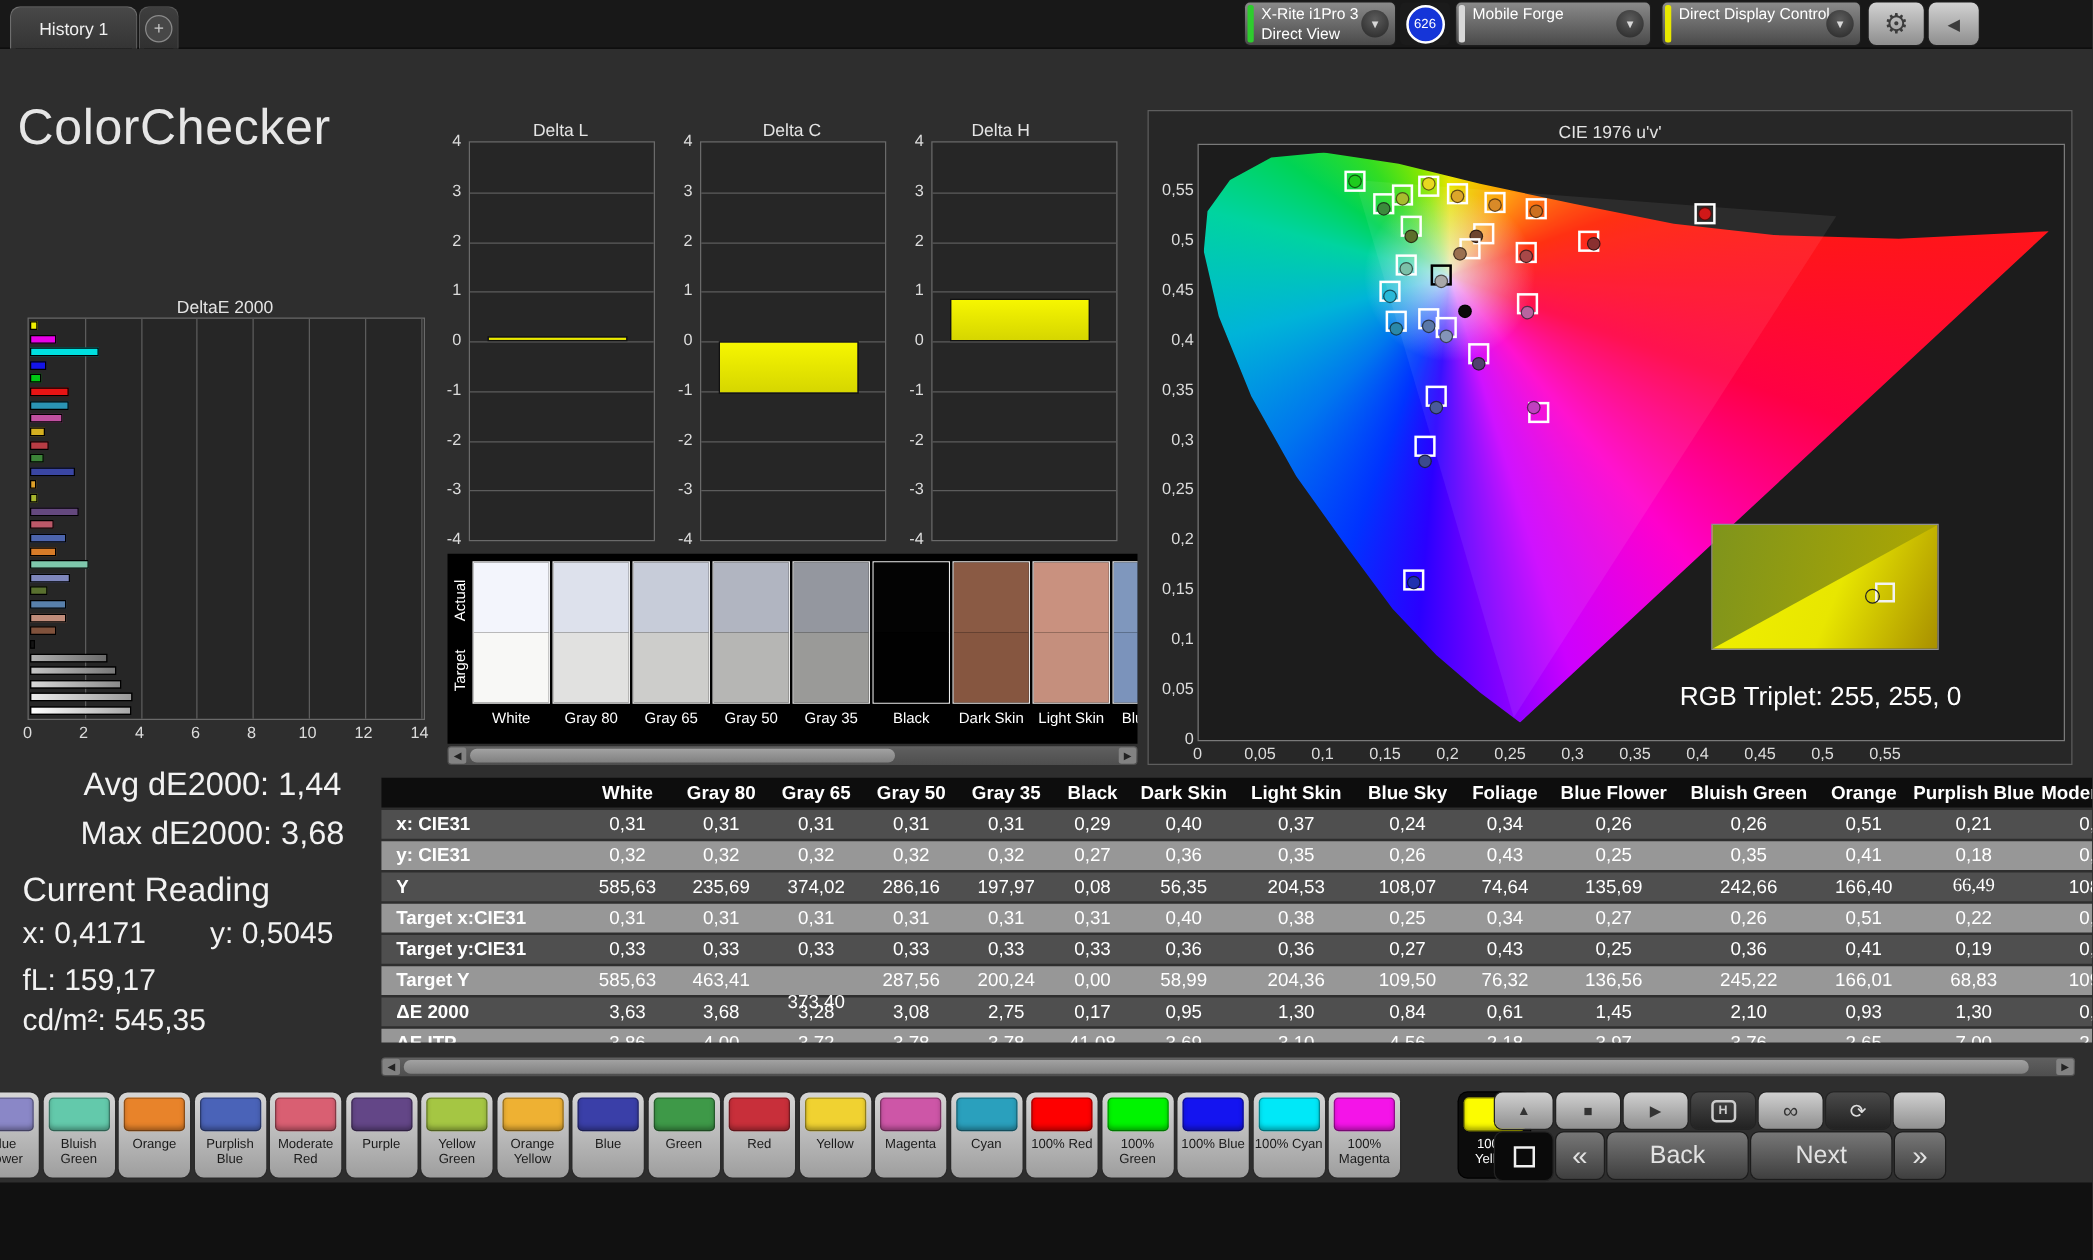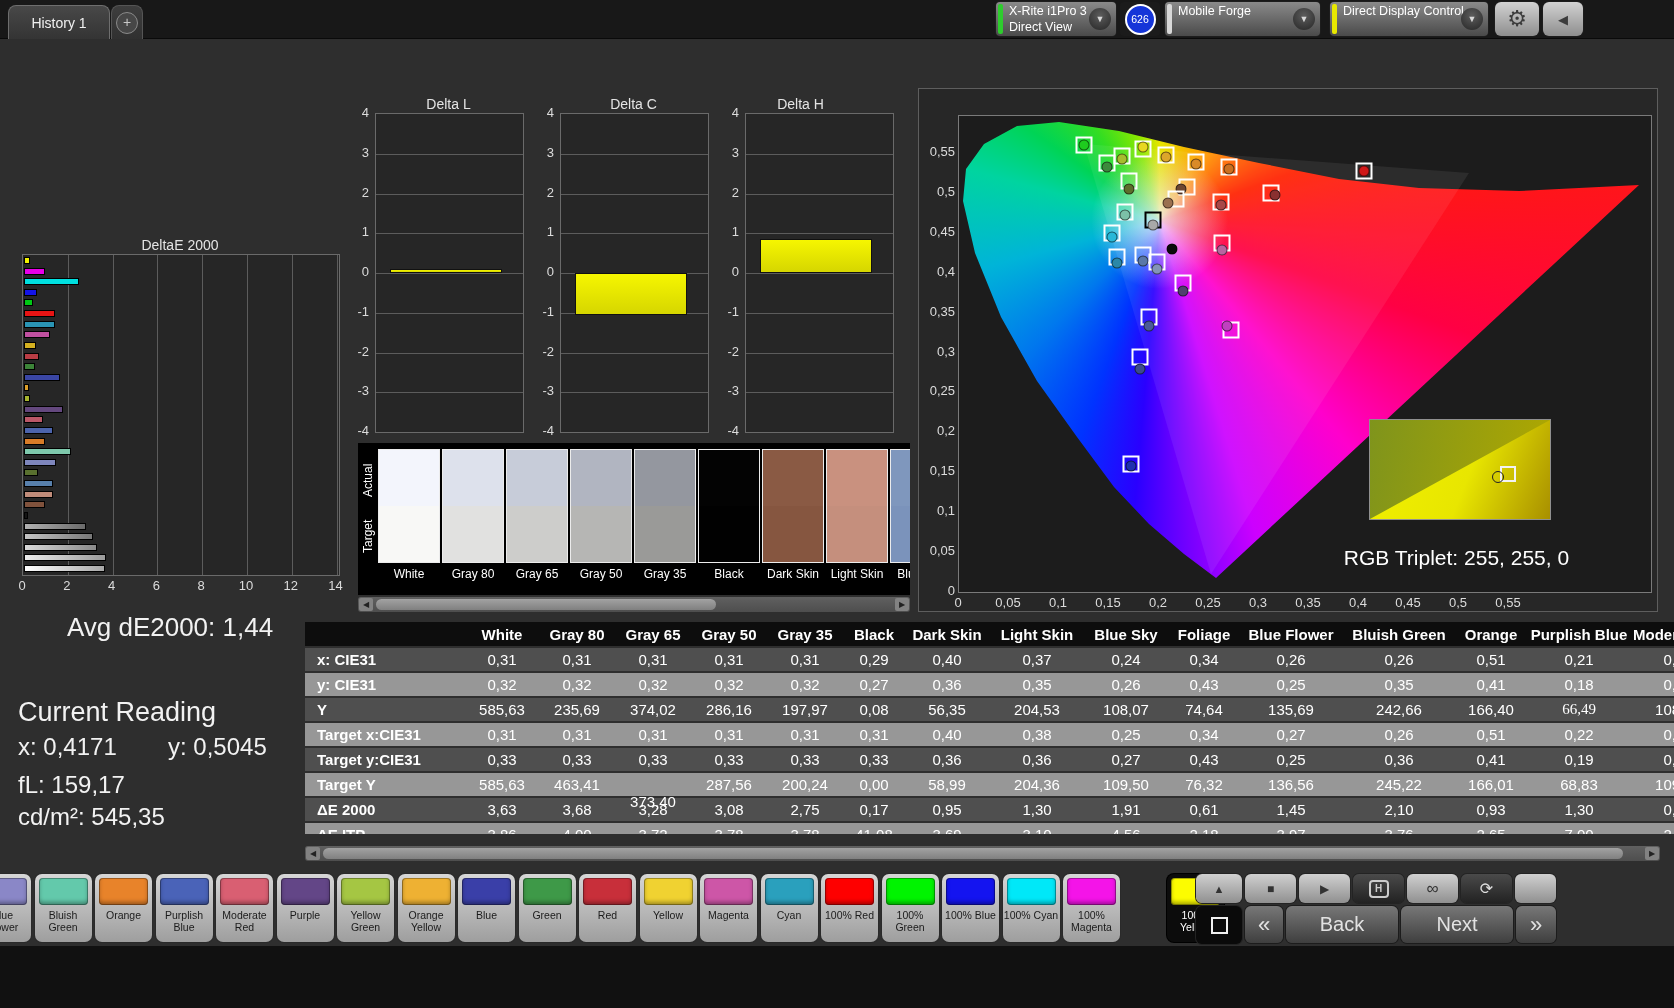--- a/index.html
+++ b/index.html
@@ -132,20 +132,21 @@
       <div class="chev">▼</div>
     </div>
     <div class="sq-btn" style="left:1495px;width:44px;font-size:22px;">
       <span>⚙</span>
     </div>
     <div class="sq-btn" style="left:1543px;width:40px;font-size:13px;">
       <span>◀</span>
     </div>
   </div>
 
+  <div id="page-title">ColorChecker</div>
 
   <div class="panel-title" style="left:22px;top:237px;width:316px;" id="de-title">DeltaE 2000</div>
   <div class="plot" id="de-plot" style="left:22px;top:254px;width:316px;height:320px;">
       <div class="vline" style="left: 44.8px;"></div>
       <div class="vline" style="left: 89.6px;"></div>
       <div class="vline" style="left: 134.4px;"></div>
       <div class="vline" style="left: 179.2px;"></div>
       <div class="vline" style="left: 224px;"></div>
       <div class="vline" style="left: 268.8px;"></div>
       <div class="vline" style="left: 313.6px;"></div>
@@ -187,20 +188,21 @@
       <div class="tick" style="left: 156.4px; top: 578px; transform: translateX(-50%);">6</div>
       <div class="tick" style="left: 201.2px; top: 578px; transform: translateX(-50%);">8</div>
       <div class="tick" style="left: 246px; top: 578px; transform: translateX(-50%);">10</div>
       <div class="tick" style="left: 290.8px; top: 578px; transform: translateX(-50%);">12</div>
       <div class="tick" style="left: 335.6px; top: 578px; transform: translateX(-50%);">14</div>
     </div>
 
   <div id="delta-charts"></div>
 
   <div class="stat" style="left:20px;top:612px;width:300px;text-align:center;font-size:26px;">Avg dE2000: 1,44</div>
+  <div class="stat" style="left:20px;top:651px;width:300px;text-align:center;font-size:26px;">Max dE2000: 3,68</div>
   <div class="stat" style="left:18px;top:697px;font-size:27px;">Current Reading</div>
   <div class="stat" style="left:18px;top:733px;font-size:24px;">x: 0,4171</div>
   <div class="stat" style="left:168px;top:733px;font-size:24px;">y: 0,5045</div>
   <div class="stat" style="left:18px;top:771px;font-size:24px;">fL: 159,17</div>
   <div class="stat" style="left:18px;top:803px;font-size:24px;">cd/m²: 545,35</div>
 
   <div id="swatch-strip">
       <div class="vlabel" style="top: 8px;">Actual</div>
       <div class="vlabel" style="top: 64px;">Target</div>
       <div class="sw" style="left: 20px;">
@@ -249,20 +251,21 @@
       </div>
       <div class="sw-label" style="left: 531px;">Blue Sky</div>
     </div>
   <div class="sbar" style="left:358px;top:597px;width:552px;">
     <div class="sbtn" style="left:1px;">◀</div>
     <div class="thumb" style="left:18px;width:340px;"></div>
     <div class="sbtn" style="right:1px;">▶</div>
   </div>
 
   <div id="cie-panel">
+    <div class="panel-title" style="left:0;top:8px;width:738px;" id="cie-title">CIE 1976 u'v'</div>
     <div id="cie-plot">
       <div id="locus" style="clip-path: polygon(257px 462px, 225px 438px, 190px 408px, 155px 371px, 118px 321px, 78px 265px, 42px 201px, 16px 137px, 4px 85px, 7px 53px, 25px 28px, 58px 10px, 100px 6px, 160px 15px, 225px 31px, 300px 47px, 380px 63px, 460px 72px, 560px 75px, 680px 69px);"></div>
       <div id="gamut" style="clip-path: polygon(125px 28px, 510px 57px, 252px 458px);"></div>
       <div id="cie-markers">
           <div class="ring" style="left: 125px; top: 29.12px; border-color: rgb(255, 255, 255);"></div>
           <div class="dot" style="left: 125px; top: 29.12px; background: rgb(30, 203, 30);"></div>
           <div class="ring" style="left: 148px; top: 47.474px; border-color: rgb(255, 255, 255);"></div>
           <div class="dot" style="left: 148px; top: 51.474px; background: rgb(60, 138, 60);"></div>
           <div class="ring" style="left: 163px; top: 40.292px; border-color: rgb(255, 255, 255);"></div>
           <div class="dot" style="left: 163px; top: 43.292px; background: rgb(168, 188, 46);"></div>
@@ -477,21 +480,21 @@
       <div class="trow" style="background: rgb(79, 79, 79);">
         <div class="tc lbl" style="width: 160px;">ΔE 2000</div>
         <div class="tc" style="width: 74px;">3,63</div>
         <div class="tc" style="width: 76px;">3,68</div>
         <div class="tc" style="width: 76px;">3,28</div>
         <div class="tc" style="width: 76px;">3,08</div>
         <div class="tc" style="width: 76px;">2,75</div>
         <div class="tc" style="width: 62px;">0,17</div>
         <div class="tc" style="width: 84px;">0,95</div>
         <div class="tc" style="width: 96px;">1,30</div>
-        <div class="tc" style="width: 82px;">1,91</div>
+        <div class="tc" style="width: 82px;">0,84</div>
         <div class="tc" style="width: 74px;">0,61</div>
         <div class="tc" style="width: 100px;">1,45</div>
         <div class="tc" style="width: 116px;">2,10</div>
         <div class="tc" style="width: 68px;">0,93</div>
         <div class="tc" style="width: 108px;">1,30</div>
         <div class="tc" style="width: 90px;">0,85</div>
       </div>
       <div class="trow" style="background: rgb(151, 151, 151);">
         <div class="tc lbl" style="width: 160px;">ΔE ITP</div>
         <div class="tc" style="width: 74px;">3,86</div>

